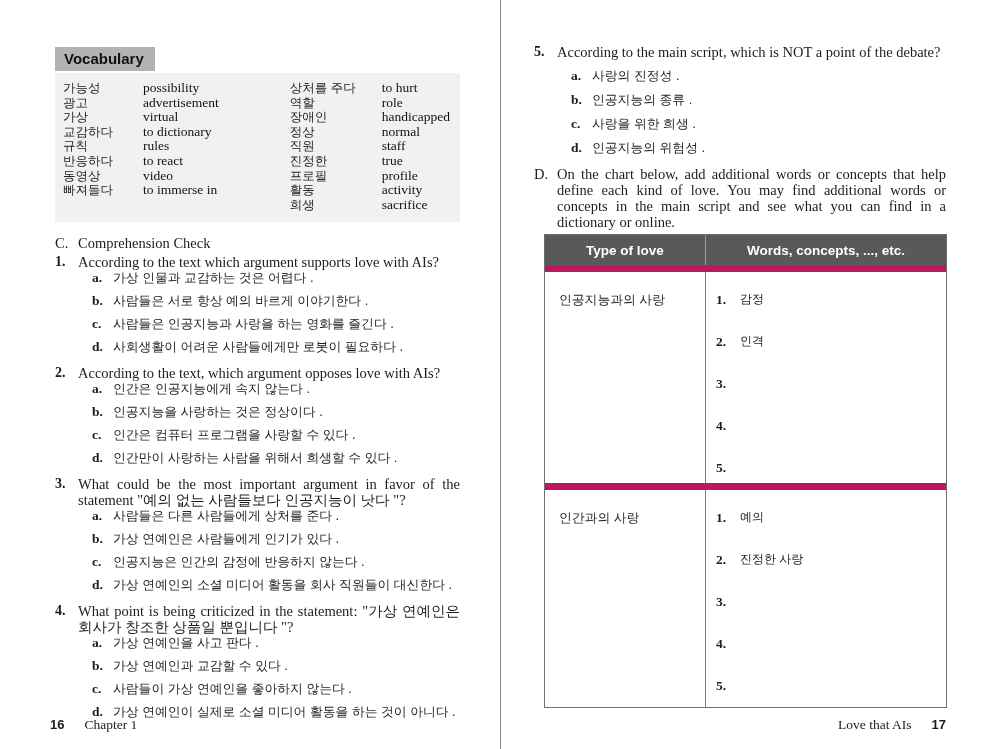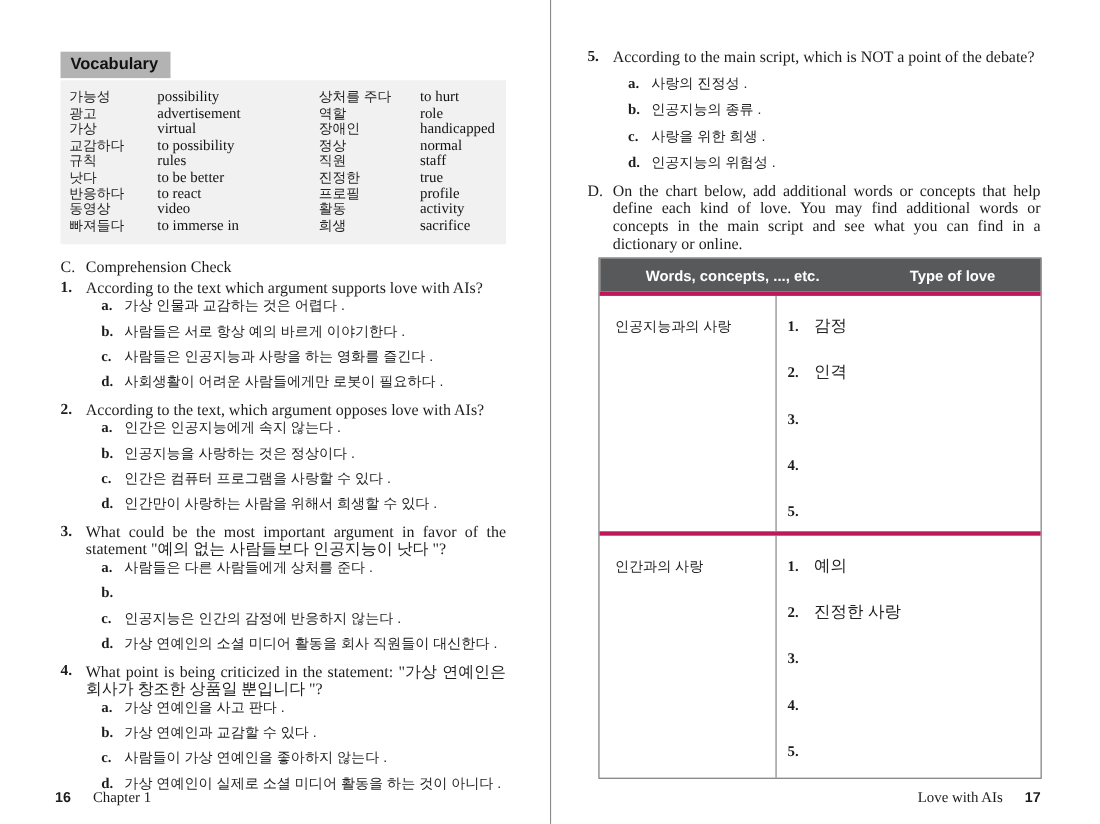--- a/index.html
+++ b/index.html
@@ -72,34 +72,34 @@
     background: #58595b;
     color: #ffffff;
     height: 30px;
   }
   .hcell {
     display: flex; align-items: center; justify-content: center;
     font-weight: bold; font-size: 13.5px;
   }
   .hcell-1 { width: 160px; }
   .hcell-2 { width: 241px; border-left: 1px solid #9b9b9b; }
-  .trow { display: flex; border-top: 4px solid #be185d; }
+  .trow { display: flex; border-top: 7px solid #be185d; }
   .trow-1 { height: 218px; }
   .trow-2 { height: 224px; }
   .tcell-type {
     width: 160px; padding: 20px 8px 0 14px;
     font-size: 12.8px; color: #222;
   }
   .tcell-items {
     width: 241px; border-left: 1px solid #7d7d7d;
     padding: 20px 6px 0 10px;
   }
   .t-item { display: flex; height: 42px; line-height: 15px; }
   .t-num { width: 24px; flex: none; font-family: "Liberation Serif", serif; font-weight: bold; font-size: 13.5px; }
-  .t-txt { font-size: 15px; color: #222; }
+  .t-txt { font-size: 12px; color: #222; }
 
   
   .footer { position: absolute; bottom: 16px; font-size: 13px; }
   .footer-left { left: 50px; }
   .footer-right { right: 54px; }
   .pg-num { font-family: "Liberation Sans", sans-serif; font-weight: bold; font-size: 13px; margin-top: 20px; }
   .pg-title { font-size: 13.5px; }
   .footer-left .pg-title { margin-left: 20px; }
   .footer-right .pg-num { margin-left: 20px; }
 </style>
@@ -121,29 +121,25 @@
         <div class="vrow">
             <span class="vkr">광고</span>
             <span class="ven">advertisement</span>
           </div>
         <div class="vrow">
             <span class="vkr">가상</span>
             <span class="ven">virtual</span>
           </div>
         <div class="vrow">
             <span class="vkr">교감하다</span>
-            <span class="ven">to possibility</span>
+            <span class="ven">to dictionary</span>
           </div>
         <div class="vrow">
             <span class="vkr">규칙</span>
             <span class="ven">rules</span>
-          </div>
-        <div class="vrow">
-            <span class="vkr">낫다</span>
-            <span class="ven">to be better</span>
           </div>
         <div class="vrow">
             <span class="vkr">반응하다</span>
             <span class="ven">to react</span>
           </div>
         <div class="vrow">
             <span class="vkr">동영상</span>
             <span class="ven">video</span>
           </div>
         <div class="vrow">
@@ -249,20 +245,21 @@
       <div class="q-line">
         <span class="q-num">3.</span>
         <span class="q-text">What could be the most important argument in favor of the statement "예의 없는 사람들보다 인공지능이 낫다 "?</span>
       </div>
       <div class="option">
           <span class="opt-letter">a.</span>
           <span class="opt-text">사람들은 다른 사람들에게 상처를 준다 .</span>
         </div>
       <div class="option">
           <span class="opt-letter">b.</span>
+          <span class="opt-text">가상 연예인은 사람들에게 인기가 있다 .</span>
         </div>
       <div class="option">
           <span class="opt-letter">c.</span>
           <span class="opt-text">인공지능은 인간의 감정에 반응하지 않는다 .</span>
         </div>
       <div class="option">
           <span class="opt-letter">d.</span>
           <span class="opt-text">가상 연예인의 소셜 미디어 활동을 회사 직원들이 대신한다 .</span>
         </div>
     </div>
@@ -321,22 +318,22 @@
         </div>
     </div>
 
     <div class="sec-head sec-d">
       <span class="sec-marker">D.</span>
       <span class="q-text">On the chart below, add additional words or concepts that help define each kind of love. You may find additional words or concepts in the main script and see what you can find in a dictionary or online.</span>
     </div>
 
     <div class="love-table">
       <div class="hdr">
+        <div class="hcell hcell-1">Type of love</div>
         <div class="hcell hcell-2">Words, concepts, ..., etc.</div>
-        <div class="hcell hcell-1">Type of love</div>
       </div>
 
       <div class="trow trow-1">
         <div class="tcell-type">인공지능과의 사랑</div>
         <div class="tcell-items">
           <div class="t-item">
               <span class="t-num">1.</span>
               <span class="t-txt">감정</span>
             </div>
           <div class="t-item">
@@ -379,17 +376,17 @@
             </div>
           <div class="t-item">
               <span class="t-num">5.</span>
               <span class="t-txt"></span>
             </div>
         </div>
       </div>
     </div>
 
     <div class="footer footer-right">
-      <span class="pg-title">Love with AIs</span><span class="pg-num">17</span>
+      <span class="pg-title">Love that AIs</span><span class="pg-num">17</span>
     </div>
   </div>
 
 </div>
 
 </body></html>

